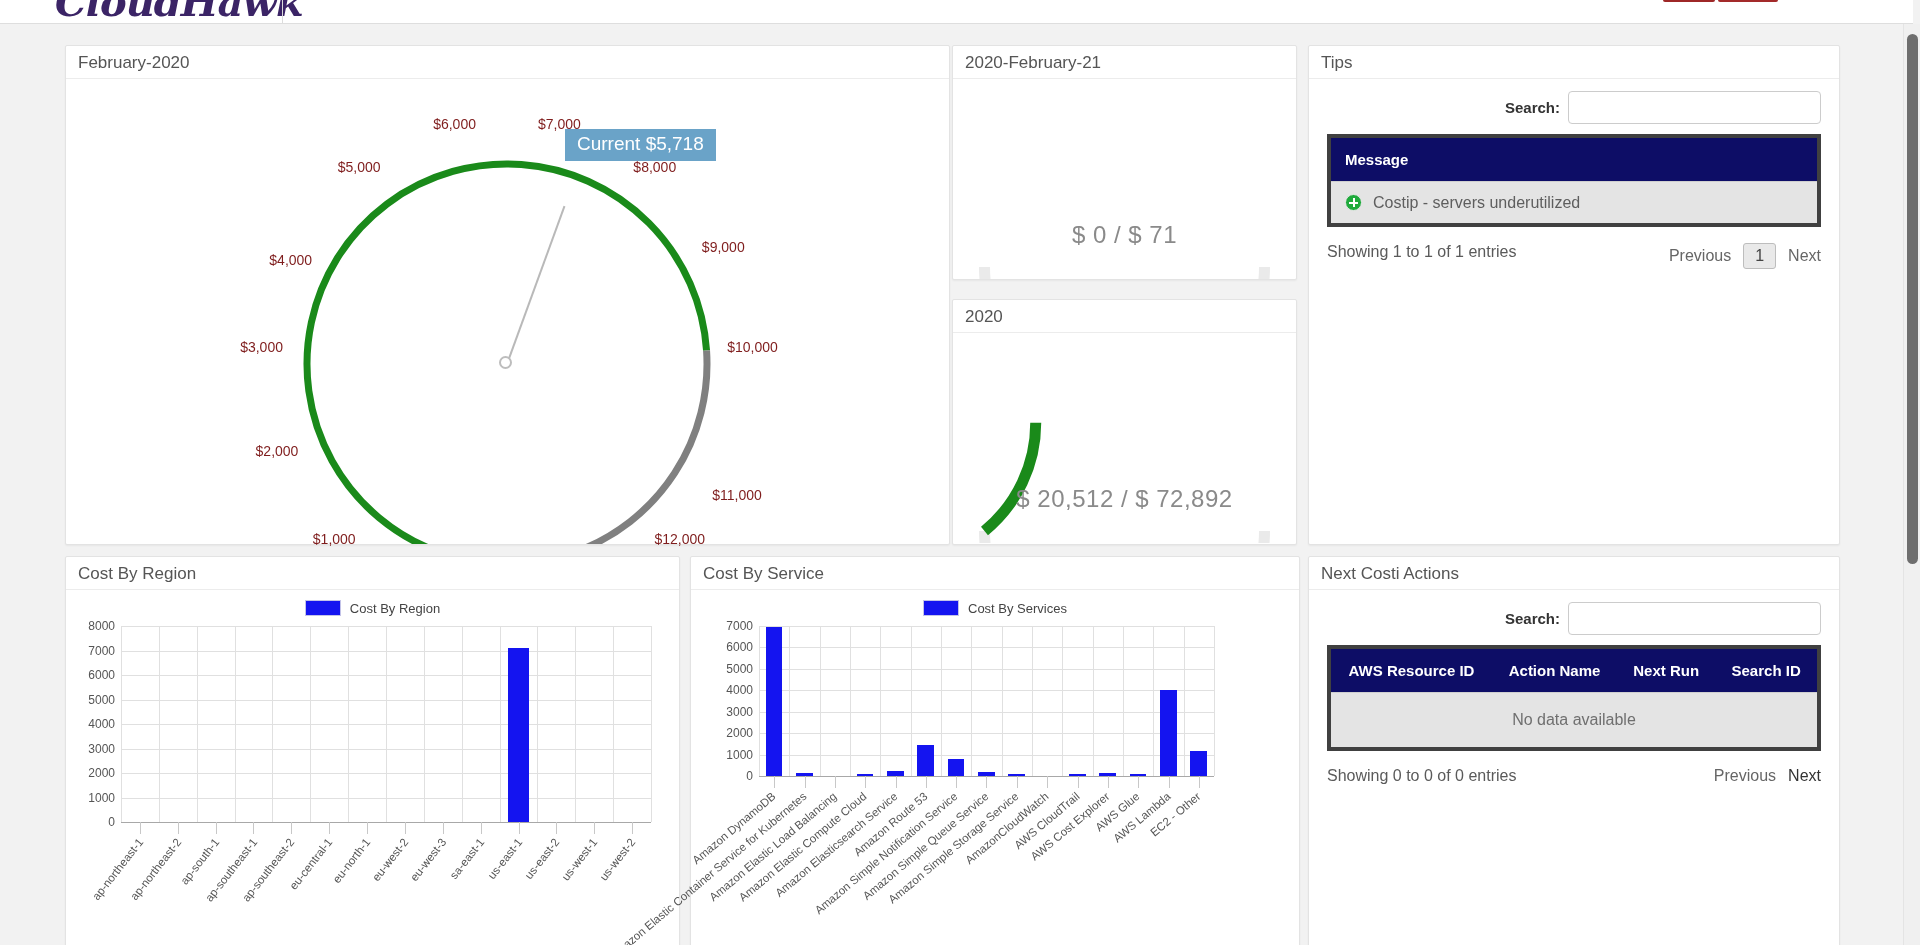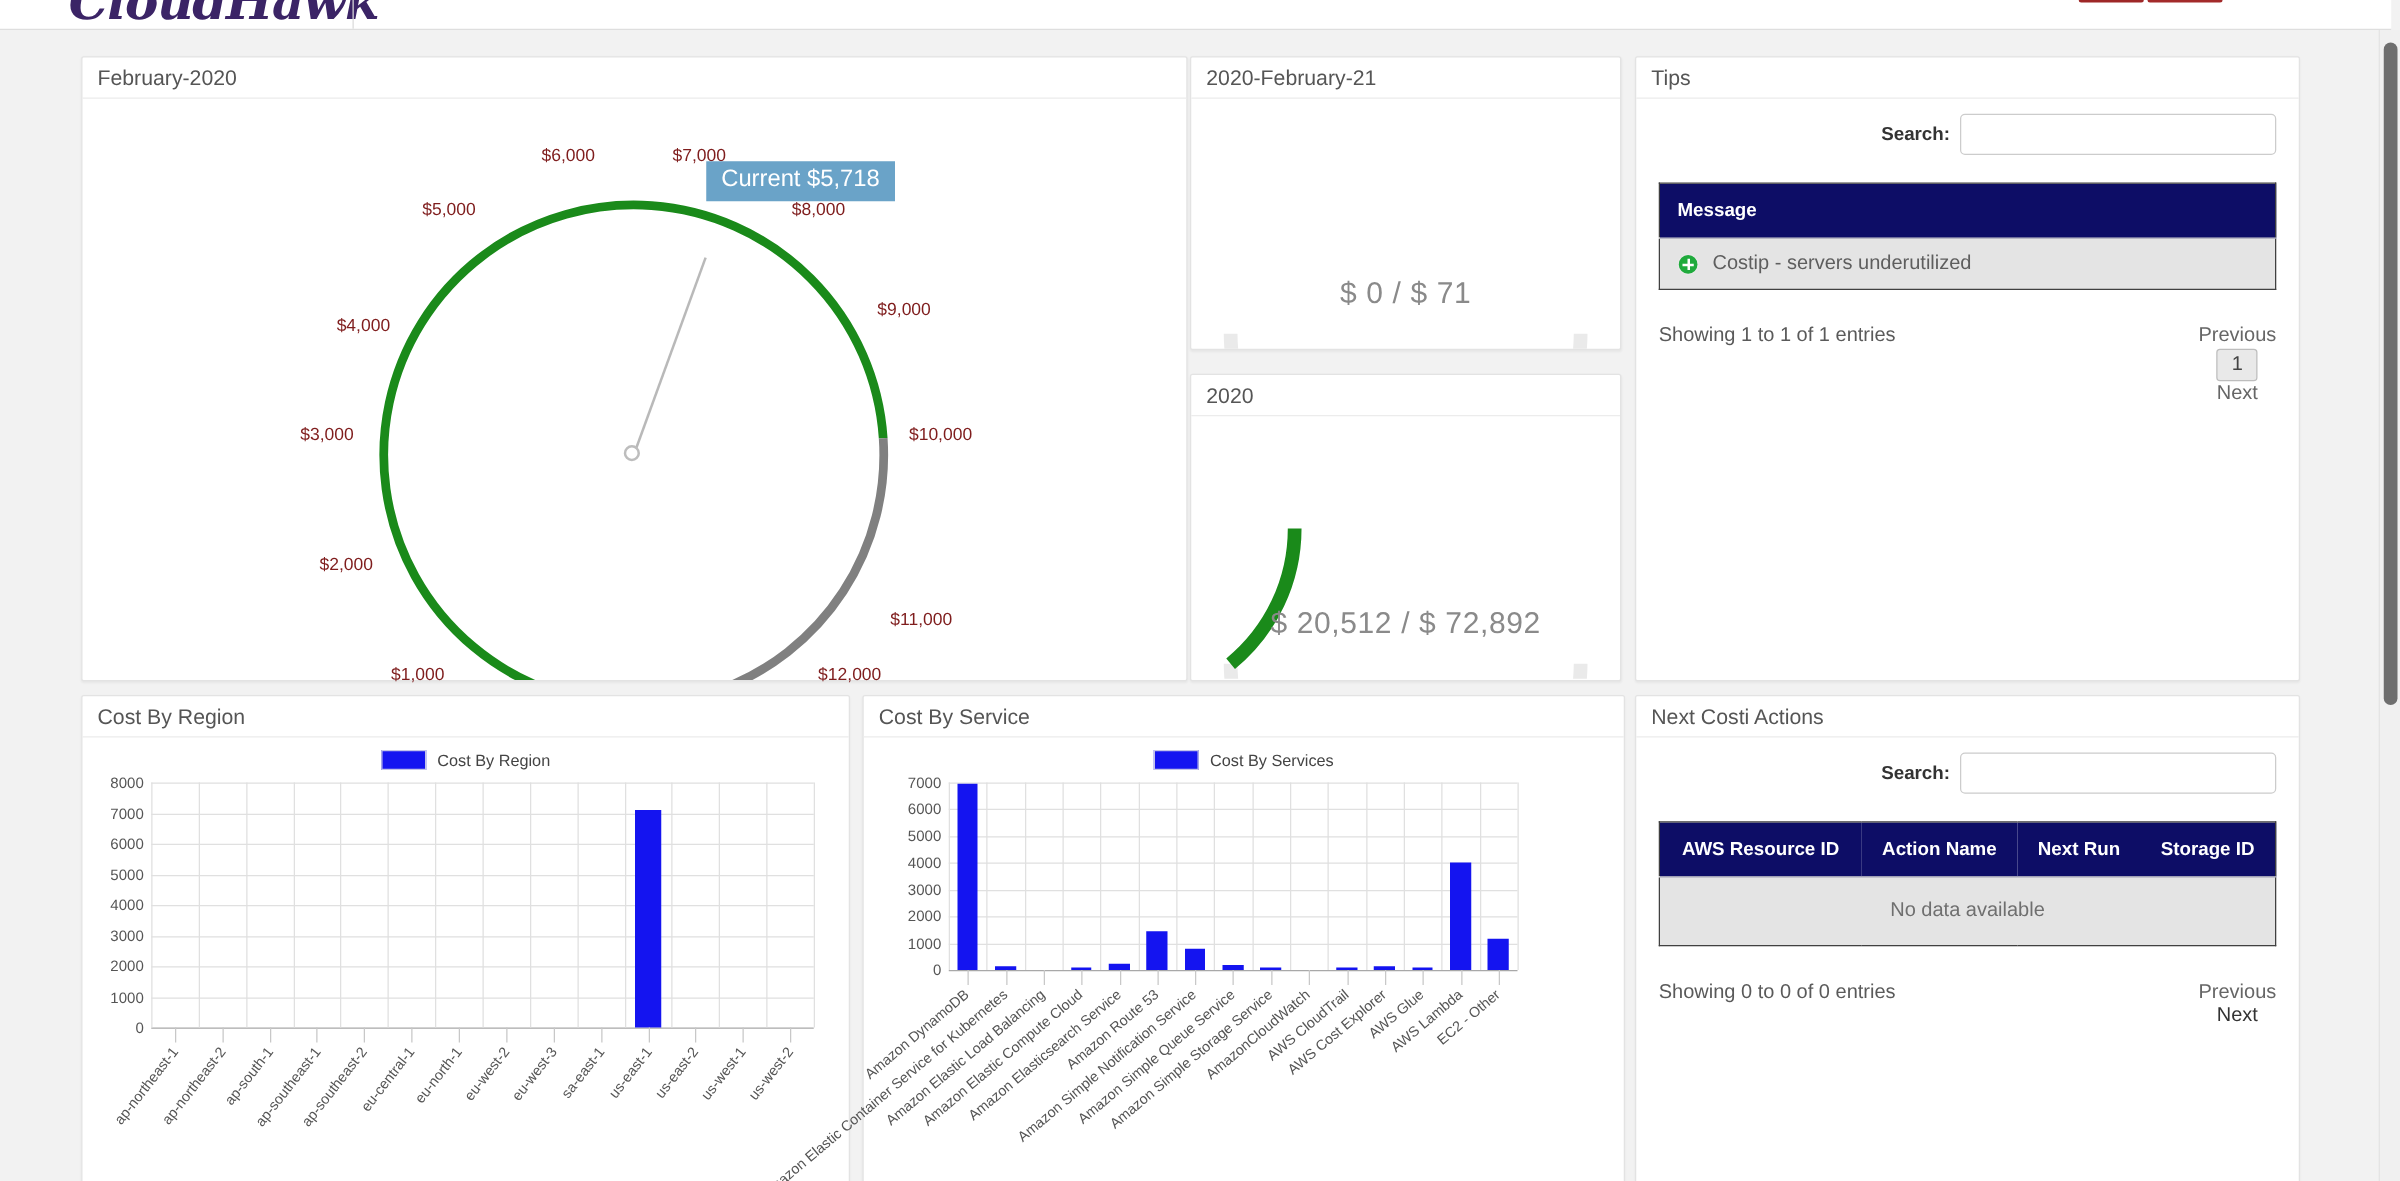--- a/index.html
+++ b/index.html
@@ -109,23 +109,23 @@
     font-size: 15px; font-weight: bold; color: #333; margin-right: 8px;
   }
   .dt-search-input {
     width: 253px; height: 33px;
     border: 1px solid #ccc; border-radius: 4px;
     padding: 0 8px; font-size: 14px;
     font-family: "Liberation Sans", sans-serif;
     outline: none; background: #fff;
   }
   .dt-table {
-    width: calc(100% - 36px); margin: 12px 18px;
+    width: calc(100% - 36px); margin: 0 18px;
     border-collapse: collapse;
-    border: 1px solid #404040;
+    border: 4px solid #404040;
   }
   .dt-table th {
     background: #0d0d66; color: #ffffff;
     font-size: 15px; font-weight: bold;
     padding: 13px 14px; text-align: left;
     border: none;
   }
   .dt-table th.c { text-align: center; }
   .dt-table td {
     background: #e4e4e4; color: #666;
@@ -144,21 +144,21 @@
   }
   .plus-icon::before { left: 3px; top: 7px; width: 9px; height: 2px; }
   .plus-icon::after  { left: 7px; top: 3px; width: 2px; height: 9px; }
   .msg-text { vertical-align: middle; font-size: 16px; color: #5e5e5e; }
 
   .dt-foot {
     display: flex; align-items: flex-start; justify-content: space-between;
     padding: 16px 18px 0 18px;
   }
   .dt-info { font-size: 16px; color: #5a5a5a; }
-  .dt-pager { display: flex; align-items: center; gap: 1px; flex-direction: column; }
+  .dt-pager { display: flex; align-items: center; gap: 12px; }
   .pg-link { font-size: 16px; color: #666; cursor: pointer; }
   .pg-num {
     font-size: 16px; color: #444;
     border: 1px solid #bdbdbd; background: #e9e9e9;
     border-radius: 3px; padding: 3px 11px; cursor: pointer;
   }
 
   
   .legend {
     display: flex; align-items: center; justify-content: center;
@@ -452,21 +452,21 @@
     <div class="dt-search-row">
       <span class="dt-search-label">Search:</span>
       <input class="dt-search-input" type="text" placeholder="" style="">
     </div>
     <table class="dt-table">
       <thead>
         <tr>
           <th class="c">AWS Resource ID</th>
           <th class="c">Action Name</th>
           <th class="c">Next Run</th>
-          <th class="c">Storage ID</th>
+          <th class="c">Search ID</th>
         </tr>
       </thead>
       <tbody>
         <tr>
           <td class="empty" colspan="4">No data available</td>
         </tr>
       </tbody>
     </table>
     <div class="dt-foot">
       <span class="dt-info">Showing 0 to 0 of 0 entries</span>

